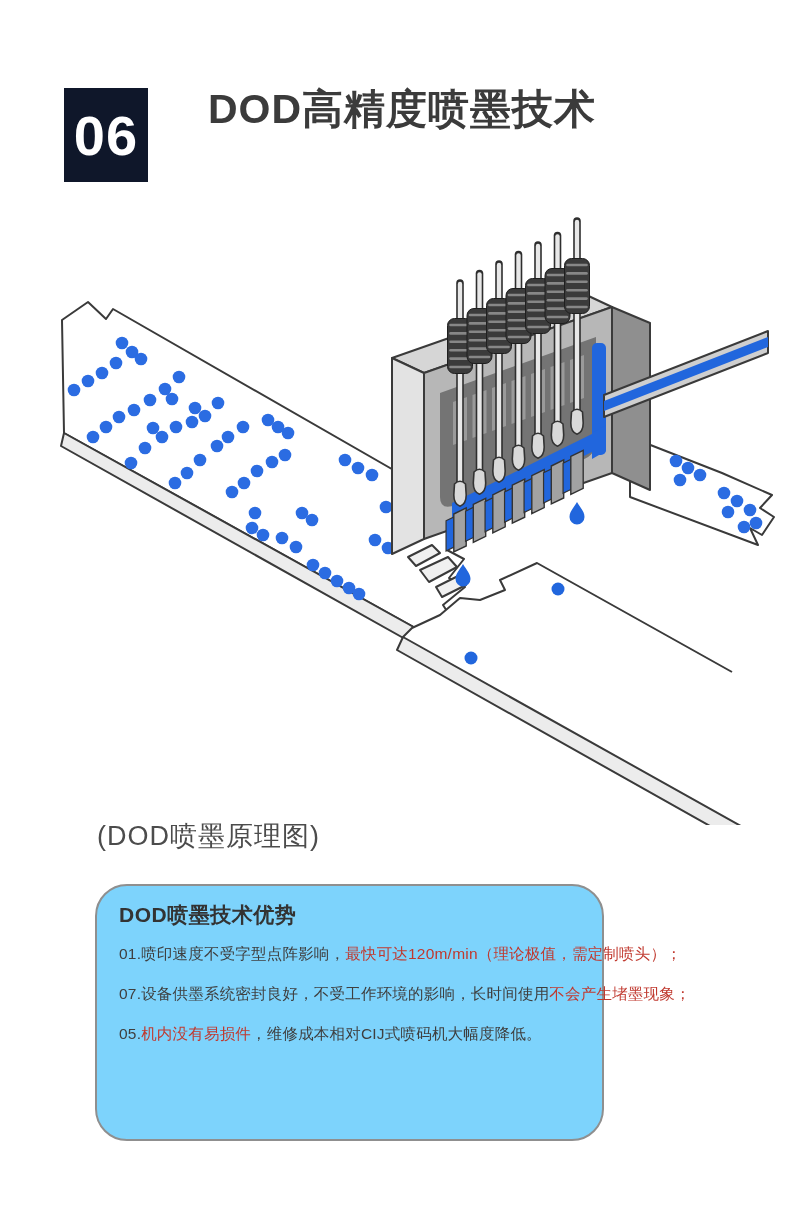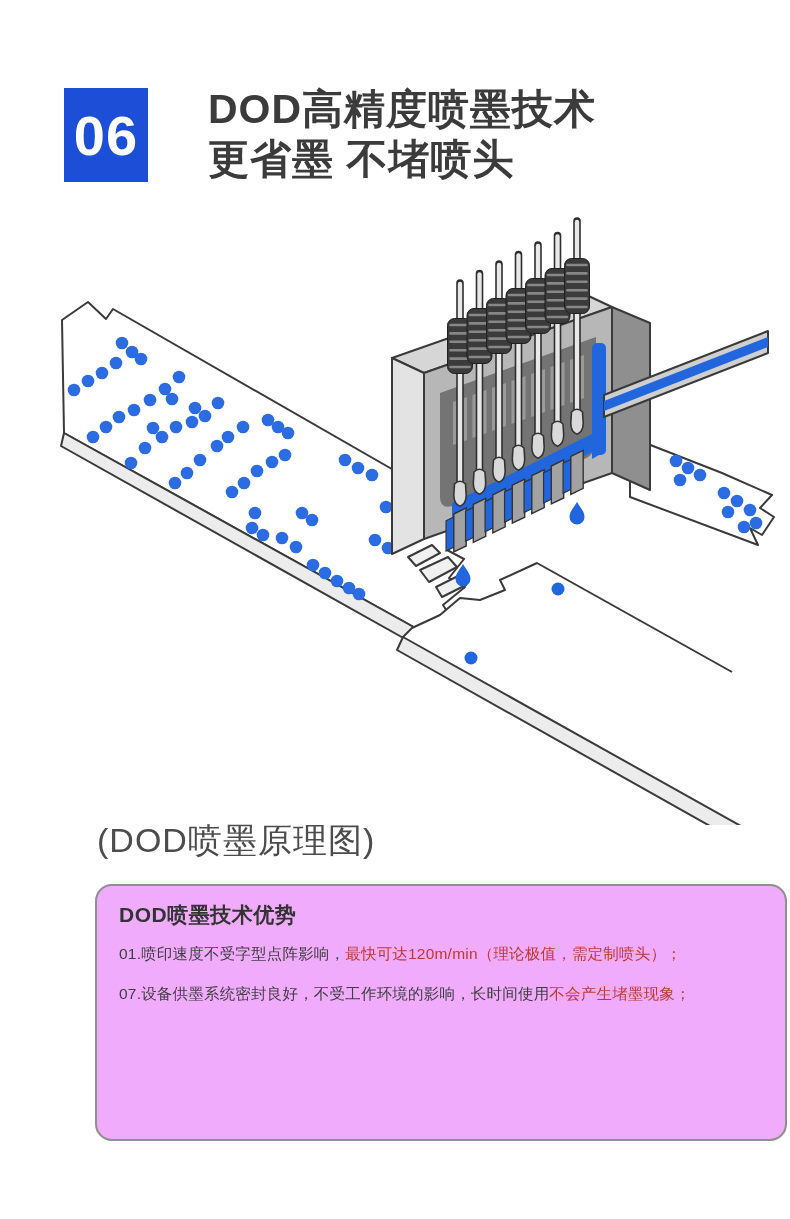--- a/index.html
+++ b/index.html
@@ -18,46 +18,45 @@
     font-size:41px;font-weight:800;color:#3b3b3b;line-height:50px;
     letter-spacing:1px;
     margin-left:28px;
   }
   
   .illustration{position:absolute;left:0;top:205px;width:790px;height:620px;}
   .outl{stroke:#3a3a3a;stroke-width:2;stroke-linejoin:round;}
   
   .caption{
     position:absolute;left:97px;top:818px;
-    font-size:34px;color:#4c4c4c;letter-spacing:1px;
+    font-size:27px;color:#4c4c4c;letter-spacing:1px;
   }
   
   .adv-box{
-    position:absolute;left:95px;top:884px;width:692px;height:257px;
-    border:2px solid #8f8f8f;border-radius:17px;box-sizing:border-box;
-    background:#f0abfc;
+    position:absolute;left:95px;top:884px;width:509px;height:257px;
+    border:2px solid #8f8f8f;border-radius:32px;box-sizing:border-box;
+    background:#7dd3fc;
   }
   .adv-title{
     margin:15px 0 0 22px;font-size:21px;font-weight:bold;color:#333333;
     letter-spacing:0.5px;
   }
   .adv-list{margin:16px 0 0 22px;}
   .adv-item{
     font-size:15.5px;color:#3f3f3f;line-height:17px;margin-bottom:23px;
     letter-spacing:0.2px;white-space:nowrap;
   }
   .adv-item .red{color:var(--alert-red);}
 </style>
 </head>
 <body>
 
-<div class="num-badge" style="background: #1d4ed8;">06</div>
+<div class="num-badge" style="background: #0f172a;">06</div>
 <div class="title-block">
   <div>DOD高精度喷墨技术</div>
-  <div>更省墨 不堵喷头</div>
 </div>
 
 <div class="illustration">
 <svg id="illu-svg" width="790" height="620" viewBox="0 0 790 620" xmlns="http://www.w3.org/2000/svg">
 
   <g>
     <path class="outl" fill="#ffffff" d="M62 115 L88 97 L106 114 L113 104 L458 302 L444 318 L461 327 L447 345 L464 354 L449 373 L465 382 L443 400 L452 414 L428 430 L64 228 Z"></path>
     <path class="outl" fill="#ececec" d="M64 228 L428 430 L423 444 L61 241 Z"></path>
   </g>
 
@@ -273,14 +272,15 @@
 </svg>
 </div>
 
 <div class="caption">(DOD喷墨原理图)</div>
 
 <div class="adv-box">
   <div class="adv-title">DOD喷墨技术优势</div>
   <div class="adv-list" id="adv-list">
       <div class="adv-item"><span>01.喷印速度不受字型点阵影响，</span><span class="red">最快可达120m/min（理论极值，需定制喷头）；</span></div>
       <div class="adv-item"><span>07.设备供墨系统密封良好，不受工作环境的影响，长时间使用</span><span class="red">不会产生堵墨现象；</span></div>
+      <div class="adv-item"><span>05.</span><span class="red">机内没有易损件</span><span>，维修成本相对CIJ式喷码机大幅度降低。</span></div>
     </div>
 </div>
 
 </body></html>

